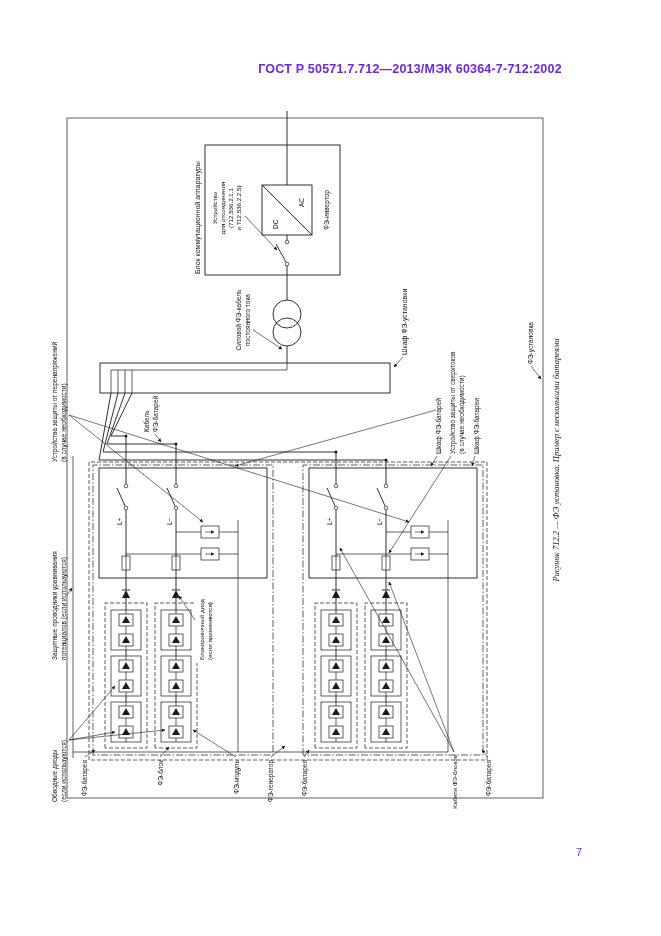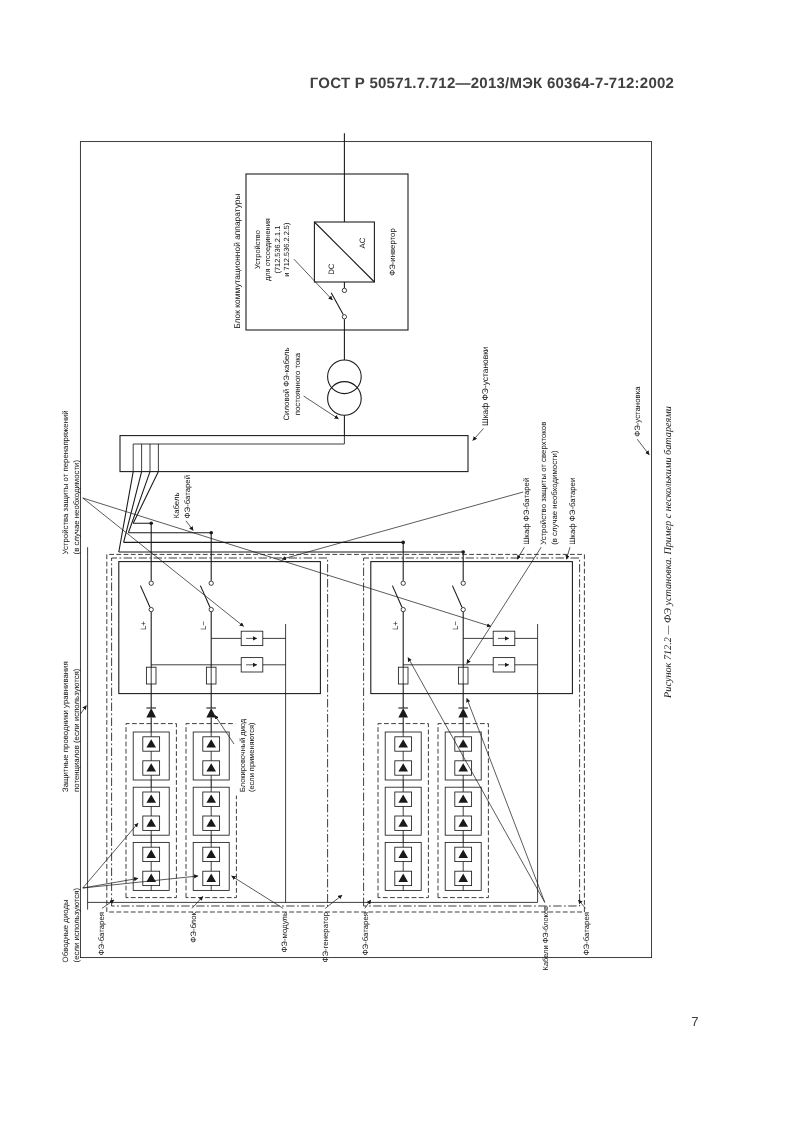--- a/index.html
+++ b/index.html
@@ -1,17 +1,17 @@
 <!DOCTYPE html>
 <html><head>
 <meta charset="utf-8">
 <style>
   html,body{margin:0;padding:0;background:#ffffff;}
   .page{position:relative;width:661px;height:936px;background:#fff;overflow:hidden;
-        font-family:"Liberation Sans",sans-serif;color:#404040;}
+        font-family:"Liberation Sans",sans-serif;color:#6d28d9;}
   .header{position:absolute;top:62px;left:140px;width:540px;text-align:center;
           font-weight:bold;font-size:12.5px;letter-spacing:.2px;}
   .pagenum{position:absolute;top:846px;left:576px;font-size:11px;}
   .diagram-wrap{position:absolute;left:-40px;top:195px;width:700px;height:530px;
                 transform:rotate(-90deg);}
   svg{display:block;}
   .ln{stroke:#1a1a1a;stroke-width:.9;fill:none;}
   .thin{stroke:#1a1a1a;stroke-width:.7;fill:none;}
   .dash{stroke-dasharray:4 2;}
   .dashdot{stroke-dasharray:7 2 1.5 2;}

